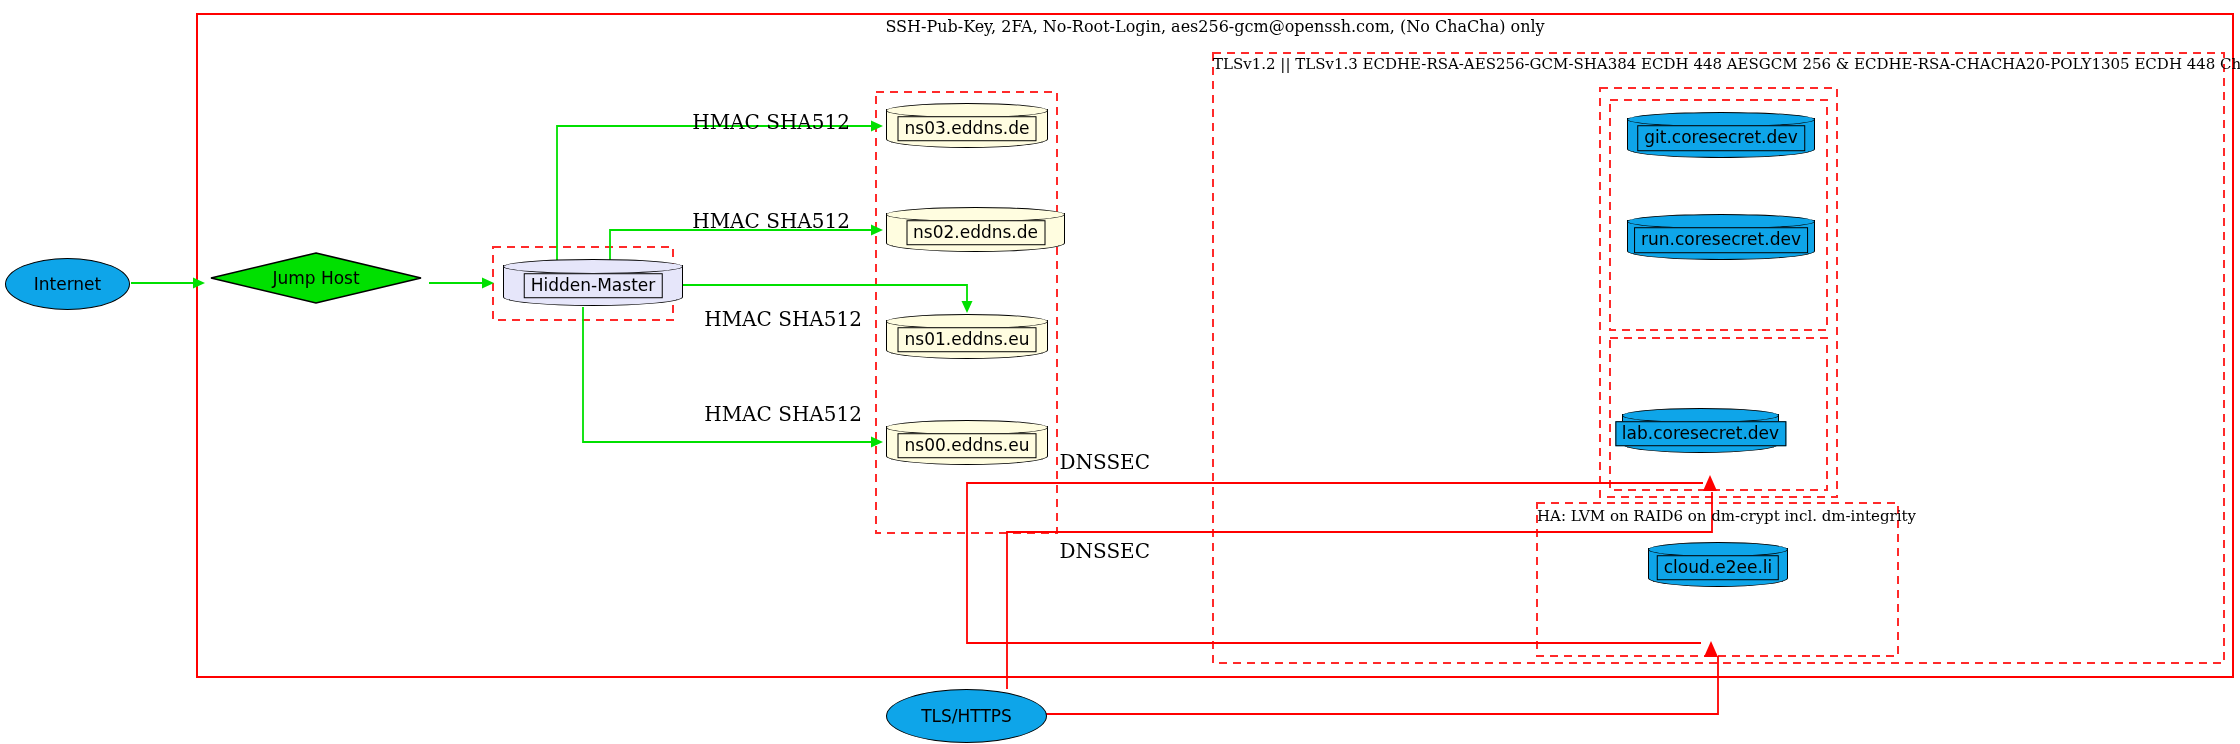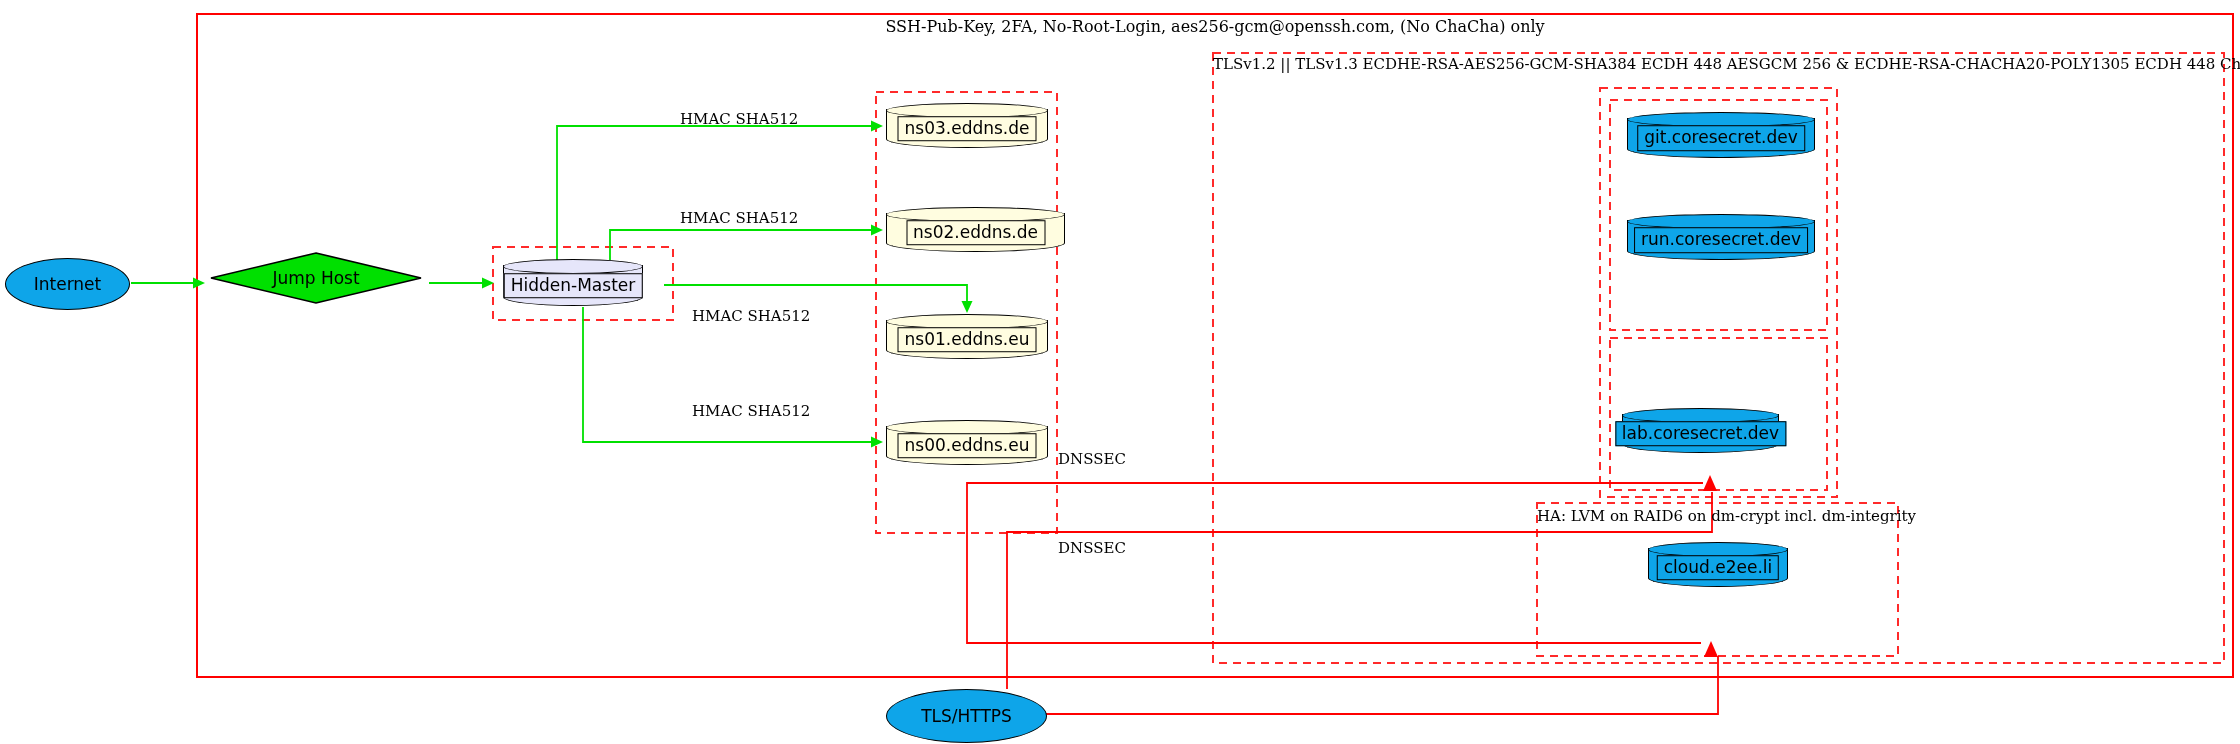--- a/index.html
+++ b/index.html
@@ -45,23 +45,23 @@
   .lyellow  .cyl-body, .lyellow  .cyl-top, .lyellow  .cyl-label { background:#fffde0; }
   .pink     .cyl-body, .pink     .cyl-top, .pink     .cyl-label { background:#0ea5e9; }
 
   
   .cluster-label {
     position:absolute; text-align:center;
     font-family:"DejaVu Serif", "Liberation Serif", serif;
     font-size:15px; white-space:nowrap;
   }
   .edge-label {
-    position:absolute; text-align:left;
+    position:absolute; text-align:right;
     font-family:"DejaVu Serif", "Liberation Serif", serif;
-    font-size:15px; white-space:nowrap;
+    font-size:20px; white-space:nowrap;
   }
 </style>
 </head>
 <body>
 
 <div id="canvas">
 
   <svg id="edge-layer" viewBox="0 0 2240 744" xmlns="http://www.w3.org/2000/svg">
 
     <rect x="197" y="14" width="2036" height="663" fill="none" stroke="#ff0000" stroke-width="2"></rect>
@@ -116,21 +116,21 @@
     <span>Internet</span>
   </div>
 
   <div class="diamond-wrap" style="left:208px; top:251px; width:216px; height:54px;">
     <svg width="216" height="54" viewBox="0 0 216 54">
       <polygon points="108,2 213,27 108,52 3,27" fill="#00e000" stroke="#000" stroke-width="1.6"></polygon>
     </svg>
     <div class="diamond-label">Jump Host</div>
   </div>
 
-  <div class="cyl lavender" style="left:503px; top:259px; width:140px; height:47px;">
+  <div class="cyl lavender" style="left:503px; top:259px; width:180px; height:47px;">
     <div class="cyl-body"></div>
     <div class="cyl-top"></div>
     <div class="cyl-label">Hidden-Master</div>
   </div>
 
   <div class="cyl lyellow" style="left:886px; top:103px; width:162px; height:45px;">
     <div class="cyl-body"></div>
     <div class="cyl-top"></div>
     <div class="cyl-label">ns03.eddns.de</div>
   </div>

